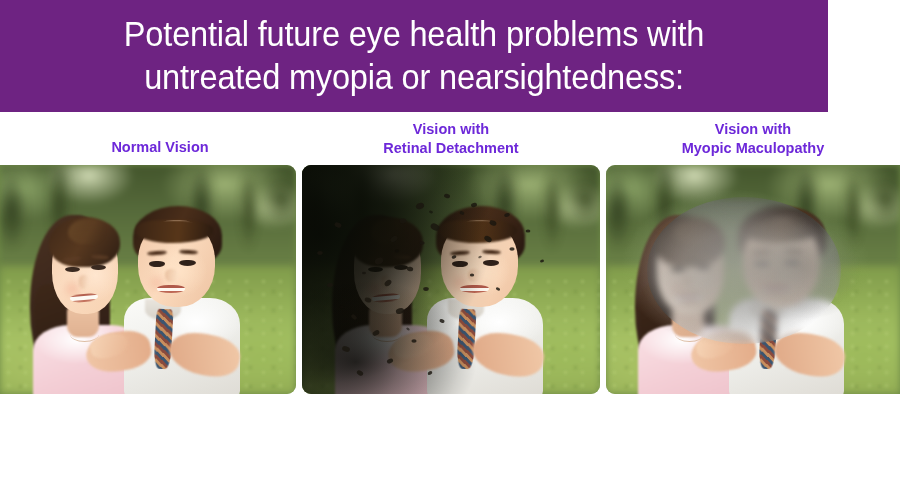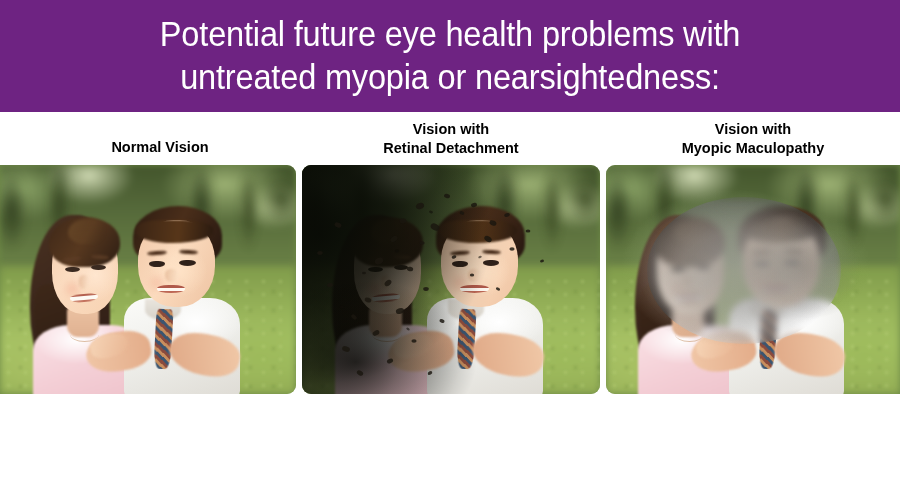--- a/index.html
+++ b/index.html
@@ -14,21 +14,21 @@
 
   #infographic{
     position:relative;
     width:900px; height:500px;
     background:#ffffff;
   }
 
   
   .banner{
     position:absolute; left:0; top:0;
-    width:900px; height:112px;
+    width:828px; height:112px;
     background:#6E2382;
     display:flex; align-items:center; justify-content:center;
   }
   .banner-title{
     color:#ffffff;
     font-family:"Liberation Sans", sans-serif;
     font-size:35px;
     font-weight:300;
     line-height:1.22;
     text-align:center;
@@ -52,21 +52,21 @@
     overflow:hidden;
     background:#6d8a46;
   }
   .panel-1{ left:0;   width:296px; border-radius:0 9px 9px 0; }
   .panel-2{ left:302px; width:298px; border-radius:9px; }
   .panel-3{ left:606px; width:294px; border-radius:9px 0 0 9px; }
 
   
   .caption{
     position:absolute; top:0;
-    color:#000000;
+    color:#6d28d9;
     font-family:"Liberation Sans", sans-serif;
     font-size:14.5px;
     font-weight:bold;
     line-height:1.28;
     text-align:center;
     white-space:pre-line;
   }
   .cap-1{ left:12px;   width:296px; top:26px; }
   .cap-2{ left:302px; width:298px; top:8px; }
   .cap-3{ left:606px; width:294px; top:8px; }

